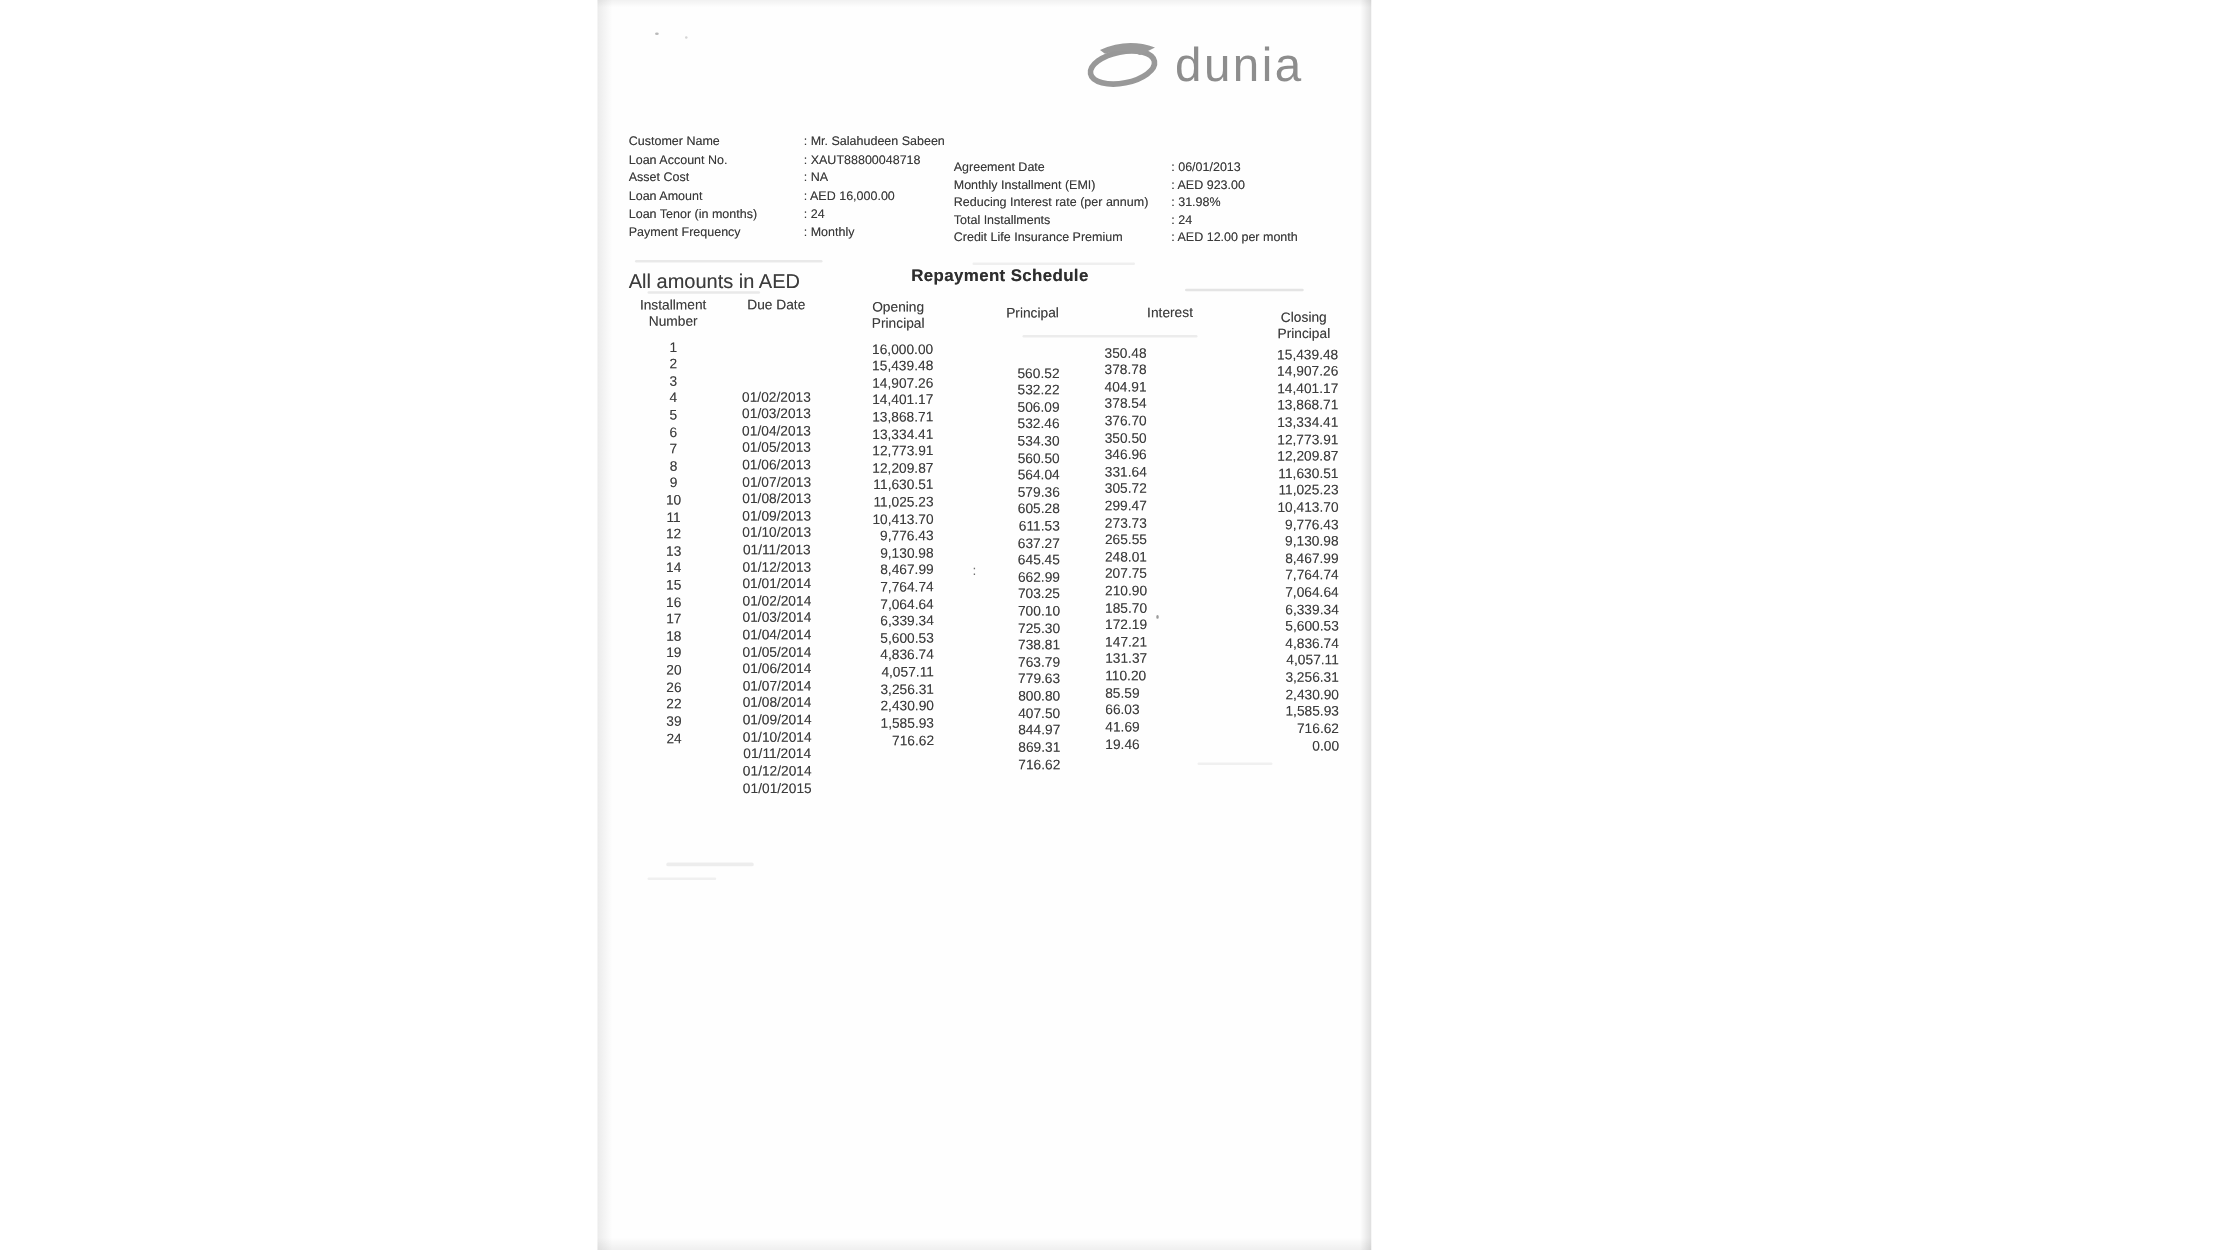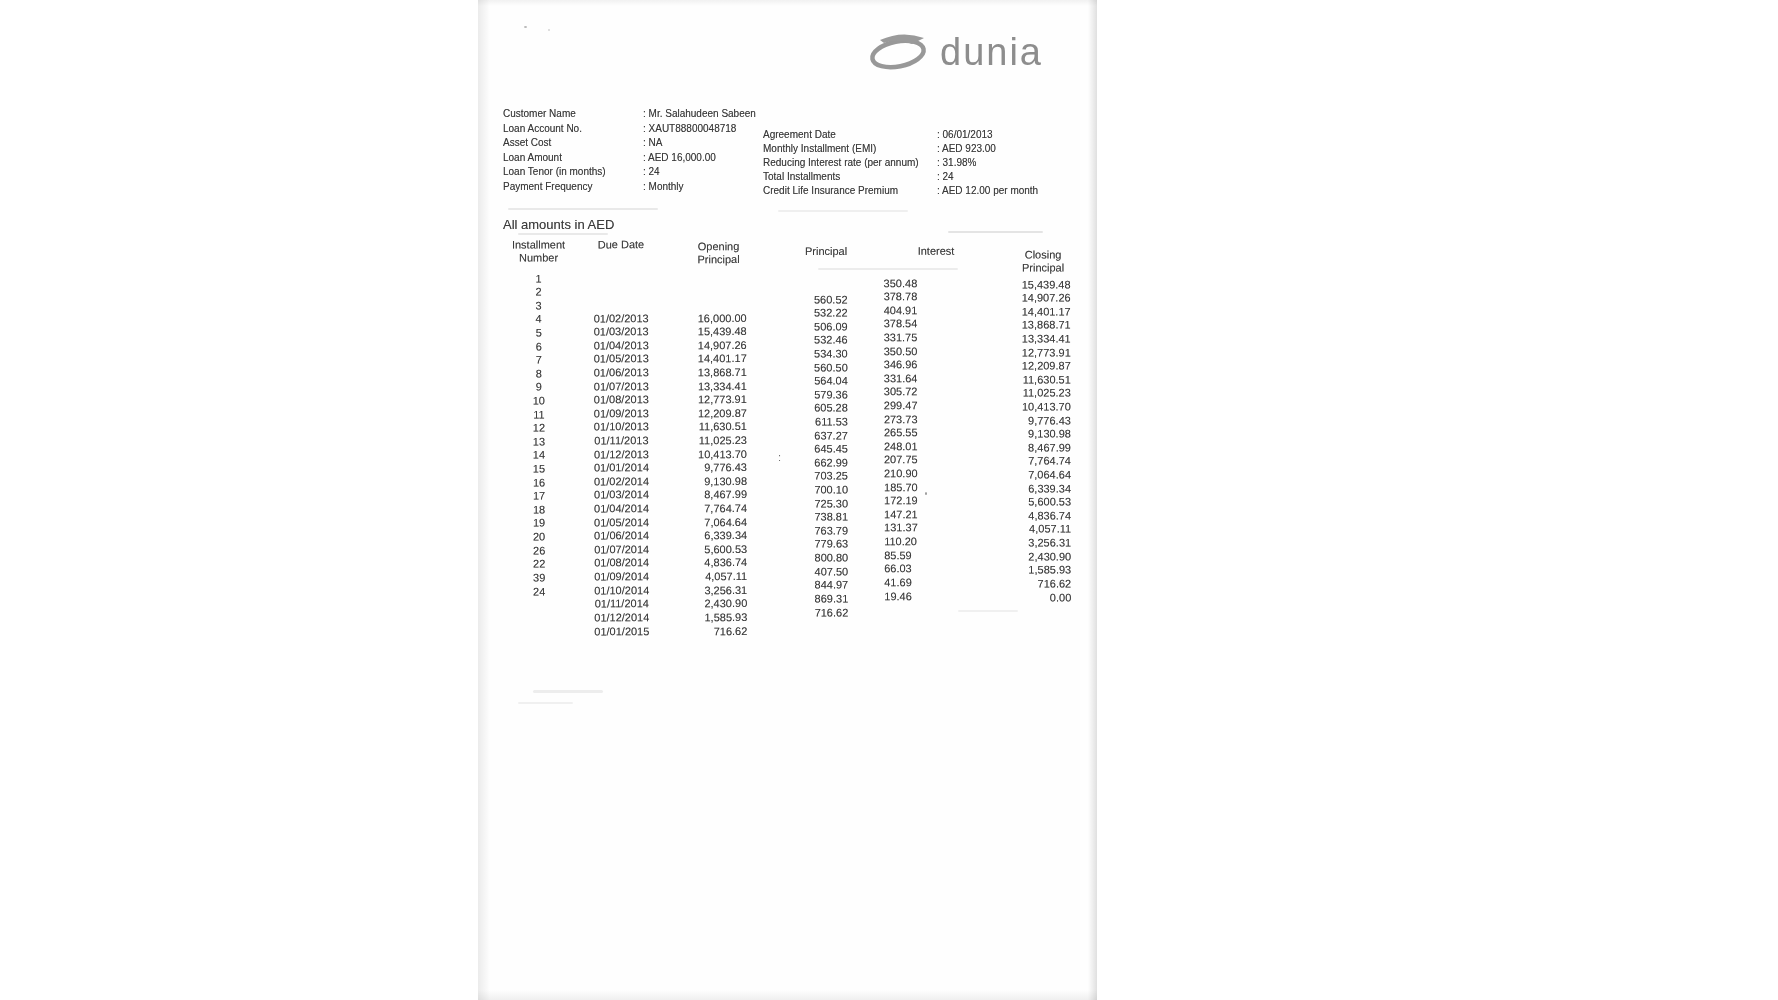--- a/index.html
+++ b/index.html
@@ -29,21 +29,21 @@
   .kv-block{position:absolute;font-size:10px;color:#3a3a3a;
     text-shadow:0 0 .5px rgba(70,70,70,.55);}
   #details-left{left:25px;top:108px;}
   #details-left .kv-row{height:14.6px;position:relative;width:420px;}
   #details-left .kv-value{position:absolute;left:140px;top:0;white-space:nowrap;}
   #details-right{left:285px;top:129px;}
   #details-right .kv-row{height:13.9px;position:relative;width:330px;}
   #details-right .kv-value{position:absolute;left:174px;top:0;white-space:nowrap;}
   .kv-label{white-space:nowrap;}
 
-  .amounts-note{position:absolute;left:25px;top:217px;font-size:13px;
+  .amounts-note{position:absolute;left:25px;top:217px;font-size:16px;
     text-shadow:0 0 .5px rgba(70,70,70,.5);}
   .schedule-title{position:absolute;left:25px;top:213px;width:594px;text-align:center;
     font-size:13.5px;font-weight:bold;color:#2e2e2e;letter-spacing:.3px;
     text-shadow:0 0 .5px rgba(40,40,40,.6);}
 
   
   .table-wrap{position:absolute;left:0;top:0;width:619px;transform:rotate(-0.12deg);}
   .grid-row{display:grid;grid-template-columns:70px 95px 100px 115px 105px 109px;margin-left:25px;}
   #table-header{position:absolute;left:0;top:238px;width:619px;font-size:11px;
     text-shadow:0 0 .5px rgba(70,70,70,.5);}
@@ -51,21 +51,21 @@
   .hcell.c3{transform:translateY(2px);}
   .hcell.c4{transform:translateY(7px);}
   .hcell.c5{transform:translateY(7px);}
   .hcell.c6{transform:translateY(11px);}
   #table-body{position:absolute;left:0;top:271.5px;width:619px;font-size:11px;
     text-shadow:0 0 .5px rgba(70,70,70,.5);}
   .trow{height:13.62px;}
   .tcell{line-height:13px;white-space:nowrap;}
   .tcell.c1{text-align:center;}
   .tcell.c2{text-align:center;margin-top:40px;}
-  .tcell.c3{text-align:right;padding-right:22px;transform:translateY(2px);margin-top:38px;}
+  .tcell.c3{text-align:right;padding-right:22px;transform:translateY(2px);}
   .tcell.c4{text-align:right;padding-right:36px;transform:translateY(5.5px);margin-top:16px;}
   .tcell.c5{text-align:left;padding-right:35px;transform:translateY(5.5px);}
   .tcell.c6{text-align:right;padding-right:27px;transform:translateY(7px);}
 
   
   .artifact{position:absolute;background:#e9e9e9;border-radius:2px;}
   .speck{position:absolute;background:#b9b9b9;border-radius:50%;}
   .stray-mark{position:absolute;font-size:11px;color:#6e6e6e;}
 </style>
 </head>
@@ -139,20 +139,21 @@
     <span class="kv-value">: 24</span>
   </div>
 
   <div class="kv-row">
     <span class="kv-label">Credit Life Insurance Premium</span>
     <span class="kv-value">: AED 12.00 per month</span>
   </div>
 </div>
 
   <div class="amounts-note">All amounts in AED</div>
+  <div class="schedule-title">Repayment Schedule</div>
 
   <div class="table-wrap">
     <div class="grid-row" id="table-header">
         <div class="hcell c1">
           <div>Installment</div>
           <div>Number</div>
         </div>
         <div class="hcell c2">
           <div>Due Date</div>
         </div>
@@ -202,21 +203,21 @@
           <div class="tcell c3">14,401.17</div>
           <div class="tcell c4">532.46</div>
           <div class="tcell c5">378.54</div>
           <div class="tcell c6">13,868.71</div>
         </div>
         <div class="grid-row trow">
           <div class="tcell c1">5</div>
           <div class="tcell c2">01/06/2013</div>
           <div class="tcell c3">13,868.71</div>
           <div class="tcell c4">534.30</div>
-          <div class="tcell c5">331.75</div>
+          <div class="tcell c5">376.70</div>
           <div class="tcell c6">13,334.41</div>
         </div>
         <div class="grid-row trow">
           <div class="tcell c1">6</div>
           <div class="tcell c2">01/07/2013</div>
           <div class="tcell c3">13,334.41</div>
           <div class="tcell c4">560.50</div>
           <div class="tcell c5">350.50</div>
           <div class="tcell c6">12,773.91</div>
         </div>

